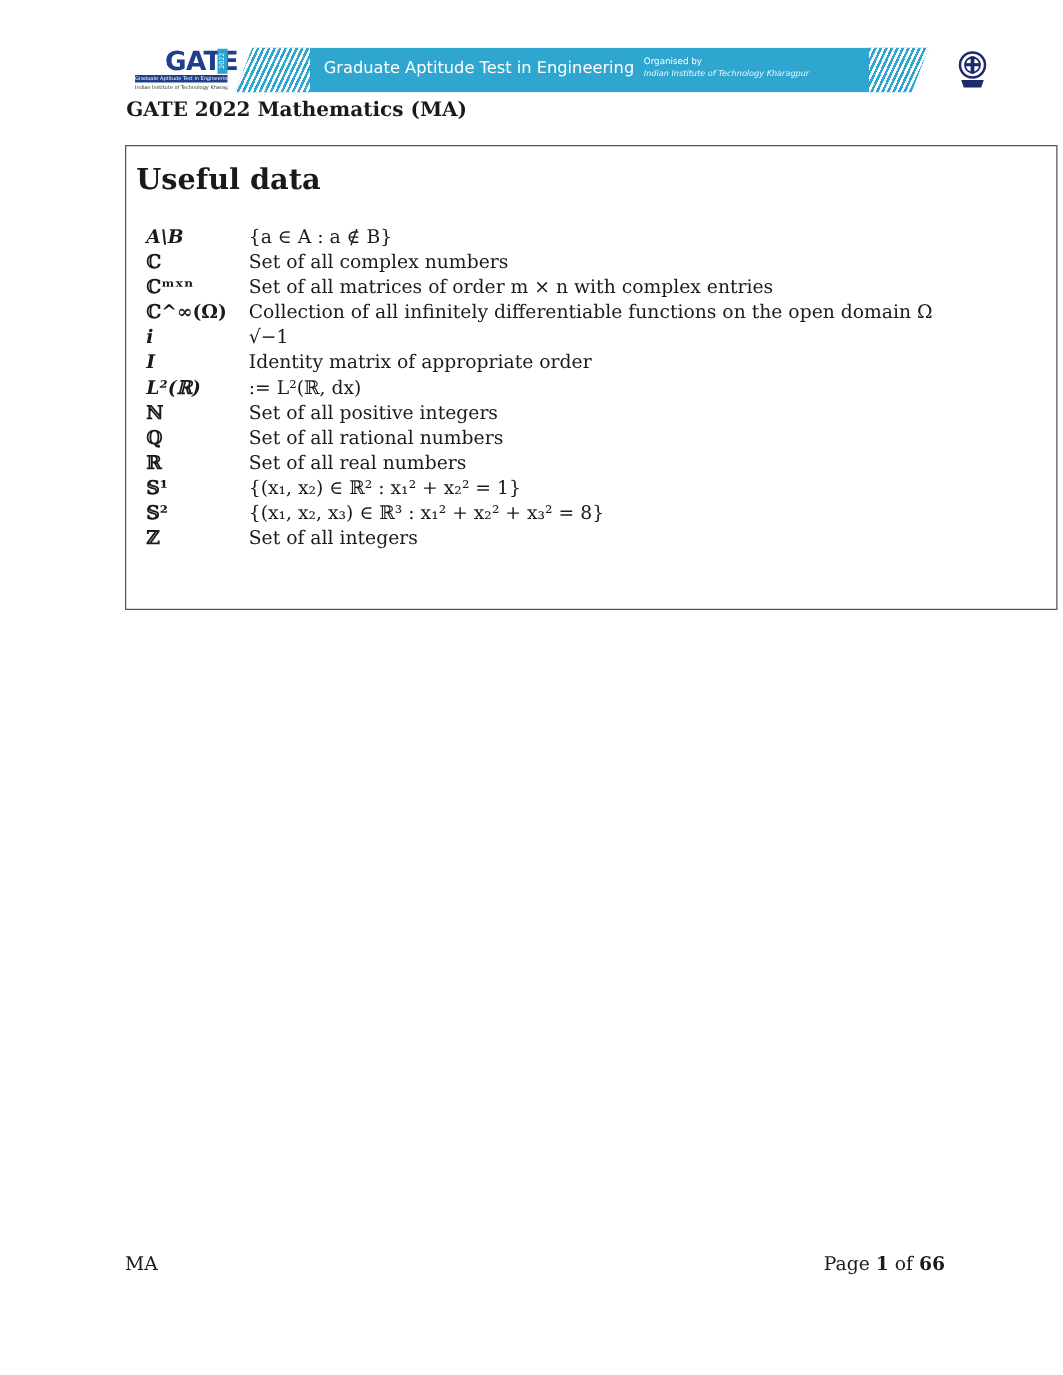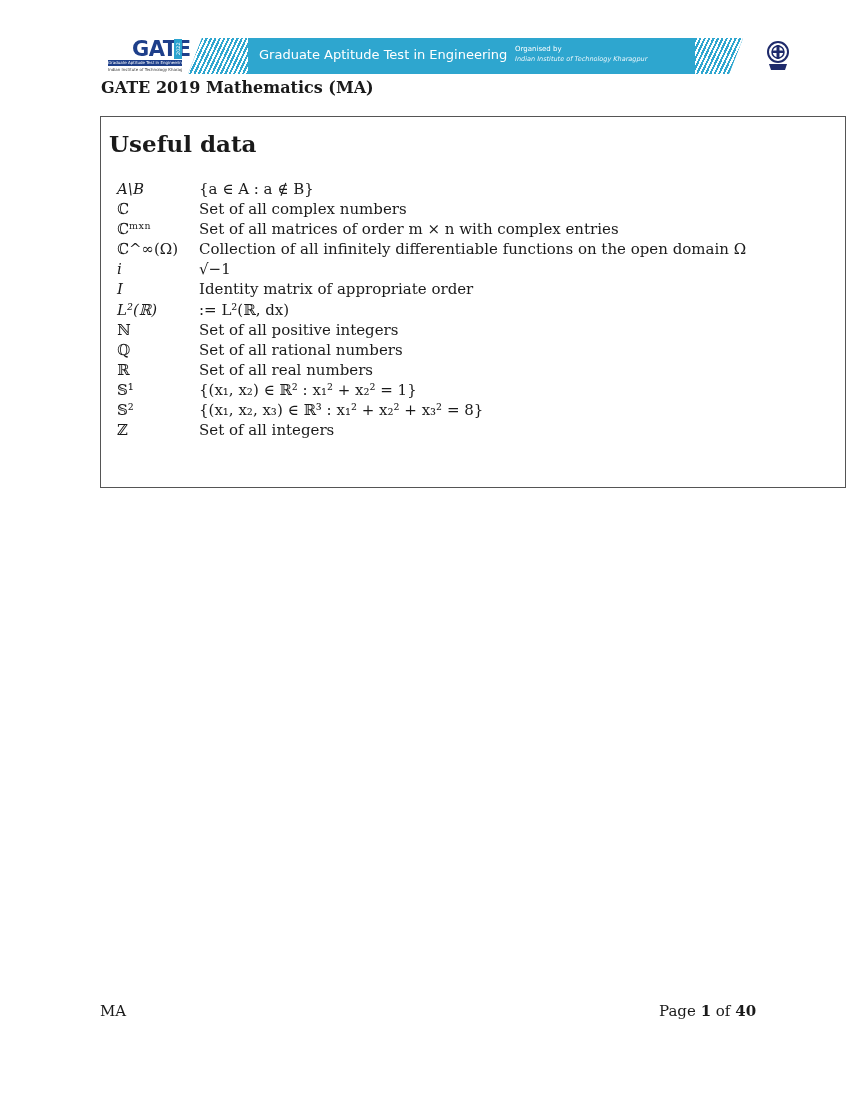--- a/index.html
+++ b/index.html
@@ -29,21 +29,21 @@
   .banner-org1 { position: absolute; left: 410px; top: 7px; color: #ffffff; font-family: "DejaVu Sans", sans-serif;
                  font-size: 7px; white-space: nowrap; }
   .banner-org2 { position: absolute; left: 410px; top: 17px; color: #eaf6fb; font-family: "DejaVu Sans", sans-serif;
                  font-size: 6.5px; font-style: italic; white-space: nowrap; }
   .iit-emblem { position: absolute; left: 660px; top: 2px; width: 26px; height: 32px; }
   .doc-title { position: absolute; left: 101px; top: 78px; font-size: 16px; font-weight: bold; white-space: nowrap; }
   .box { position: absolute; left: 100px; top: 116px; width: 746px; height: 372px; border: 1px solid #555; box-sizing: border-box; }
   .box-title { position: absolute; left: 8px; top: 13px; font-size: 23px; font-weight: bold; white-space: nowrap; }
   .rows { position: absolute; left: 16px; top: 62px; width: 640px; }
   .row { position: relative; height: 20.1px; font-size: 15px; line-height: 20px; white-space: nowrap; }
-  .sym { position: absolute; left: 0; top: 0; font-style: italic; }
+  .sym { position: absolute; left: 0; top: 0; font-style: italic; font-weight: bold; }
   .sym.up { font-style: normal; }
   .def { position: absolute; left: 82px; top: 0; text-align: right; }
   .footer-left { position: absolute; left: 100px; top: 1002px; font-size: 15px; }
   .footer-right { position: absolute; left: 659px; top: 1002px; font-size: 15px; white-space: nowrap; }
   .footer-right b { font-weight: bold; }
 </style>
 </head>
 <body>
 
 <div class="banner">
@@ -61,21 +61,21 @@
   <div class="banner-org2">Indian Institute of Technology Kharagpur</div>
   <svg class="iit-emblem" viewBox="0 0 26 32">
     <circle cx="13" cy="12" r="10" fill="none" stroke="#1e2a6b" stroke-width="2"></circle>
     <circle cx="13" cy="12" r="6" fill="none" stroke="#1e2a6b" stroke-width="1.5"></circle>
     <rect x="11.5" y="5" width="3" height="14" fill="#1e2a6b"></rect>
     <rect x="7" y="10.5" width="12" height="2.5" fill="#1e2a6b"></rect>
     <path d="M4 24 L22 24 L20 30 L6 30 Z" fill="#1e2a6b"></path>
   </svg>
 </div>
 
-<div class="doc-title">GATE 2019 Mathematics (MA)</div>
+<div class="doc-title">GATE 2022 Mathematics (MA)</div>
 
 <div class="box">
   <div class="box-title">Useful data</div>
   <div class="rows">
     <div class="row">
         <span class="sym">A\B</span>
         <span class="def">{a ∈ A : a ∉ B}</span>
       </div>
     <div class="row">
         <span class="sym up">ℂ</span>
@@ -126,14 +126,14 @@
         <span class="def">Set of all integers</span>
       </div>
   </div>
 </div>
 
 <div class="footer-left">MA</div>
 <div class="footer-right">
   <span>Page</span>
   <b>1</b>
   <span>of</span>
-  <b>40</b>
+  <b>66</b>
 </div>
 
 </body></html>

